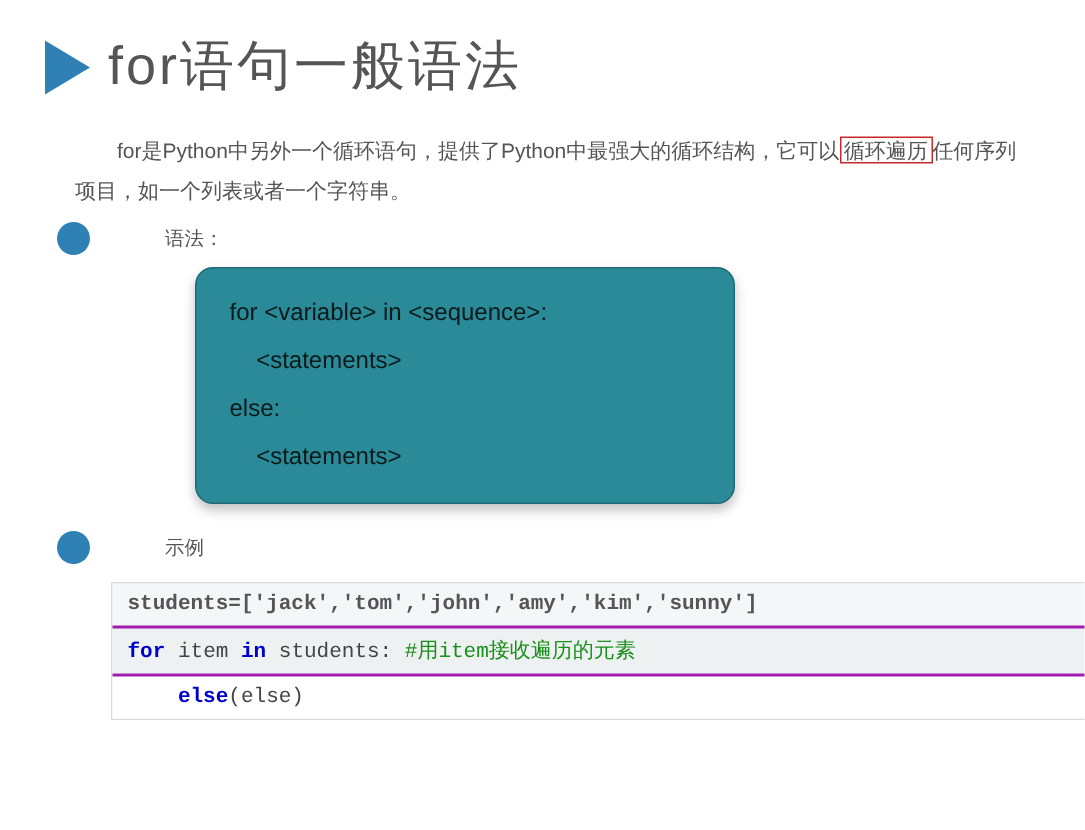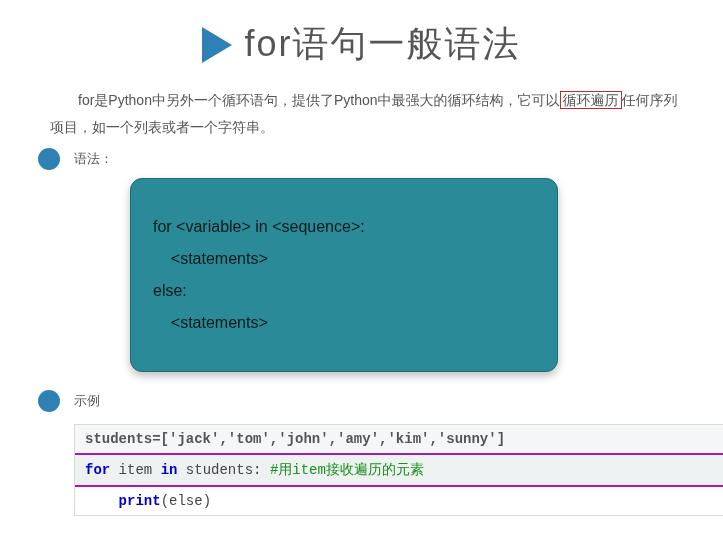--- a/index.html
+++ b/index.html
@@ -8,21 +8,20 @@
     padding: 20px 30px;
     font-family: "Microsoft YaHei", Arial, sans-serif;
     background: #ffffff;
     width: 723px;
     color: #333;
   }
   .title-row {
     display: flex;
     align-items: center;
     margin-bottom: 18px;
-    justify-content: center;
   }
   .triangle {
     width: 0;
     height: 0;
     border-top: 18px solid transparent;
     border-bottom: 18px solid transparent;
     border-left: 30px solid #2f81b5;
     margin-right: 12px;
   }
   .title {
@@ -49,28 +48,29 @@
   .dot {
     width: 22px;
     height: 22px;
     border-radius: 50%;
     background: #2f81b5;
     margin-right: 14px;
   }
   .section-label {
     font-size: 13px;
     color: #555;
+    margin-left: 36px;
   }
   .syntax-box {
     background: #2a8a98;
     color: #0a1a1a;
     border-radius: 12px;
     box-shadow: 0 4px 8px rgba(0,0,0,0.25);
-    padding: 32px 22px;
-    width: 428px;
+    padding: 14px 22px;
+    width: 360px;
     margin: 8px 0 18px 100px;
     font-size: 16px;
     line-height: 2;
     font-family: "Microsoft YaHei", Arial, sans-serif;
     white-space: pre;
     border: 1px solid #1e6a76;
   }
   .code-block {
     margin: 12px 0 0 44px;
     border: 1px solid #d7dbdc;
@@ -119,14 +119,14 @@
     &lt;statements&gt;</div>
 
 <div class="section-row">
   <div class="dot"></div>
   <div class="section-label">示例</div>
 </div>
 
 <div class="code-block">
   <div class="code-line first"><span class="sym">students=['jack','tom','john','amy','kim','sunny']</span></div>
   <div class="code-line alt"><span class="kw">for</span><span> item </span><span class="kw">in</span><span> students: </span><span class="cmt">#用item接收遍历的元素</span></div>
-  <div class="code-line"><span>    </span><span class="kw">print</span><span>(else)</span></div>
+  <div class="code-line"><span>    </span><span class="kw">else</span><span>(else)</span></div>
 </div>
 
 </body></html>

